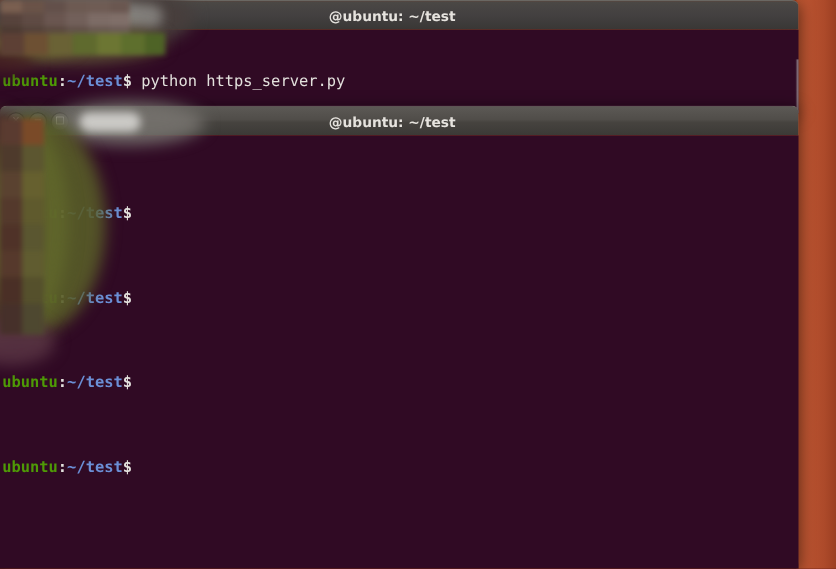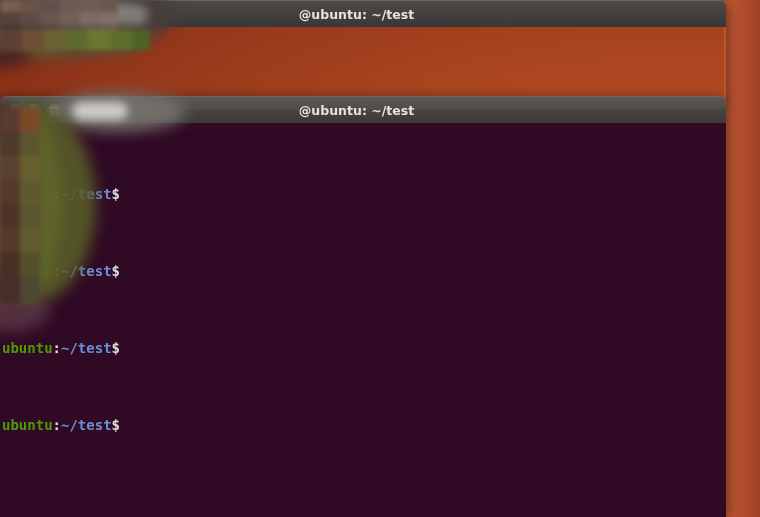--- a/index.html
+++ b/index.html
@@ -184,20 +184,29 @@
         <div class="win-btn">
           <span class="glyph">−</span>
         </div>
         <div class="win-btn">
           <span class="glyph">□</span>
         </div>
       </div>
       <div class="win-title">@ubuntu: ~/test</div>
     </div>
 
+    <div class="term-body">
+      <div class="term-lines" style="top:-1px;">
+        <span class="ln"><span class="c-user">ubuntu</span><span class="c-sep">:</span><span class="c-path">~/test</span><span class="c-sep">$</span><span class="c-txt"> python https_server.py</span></span>
+        
+        
+        
+      </div>
+      <div class="edge-light"></div>
+    </div>
   </div>
 
   <div class="term-window" id="win2">
     <div class="win-shadow" style="inset:0;"></div>
 
     <div class="titlebar">
       <div class="win-buttons">
         <div class="win-btn">
           <span class="glyph">×</span>
         </div>

